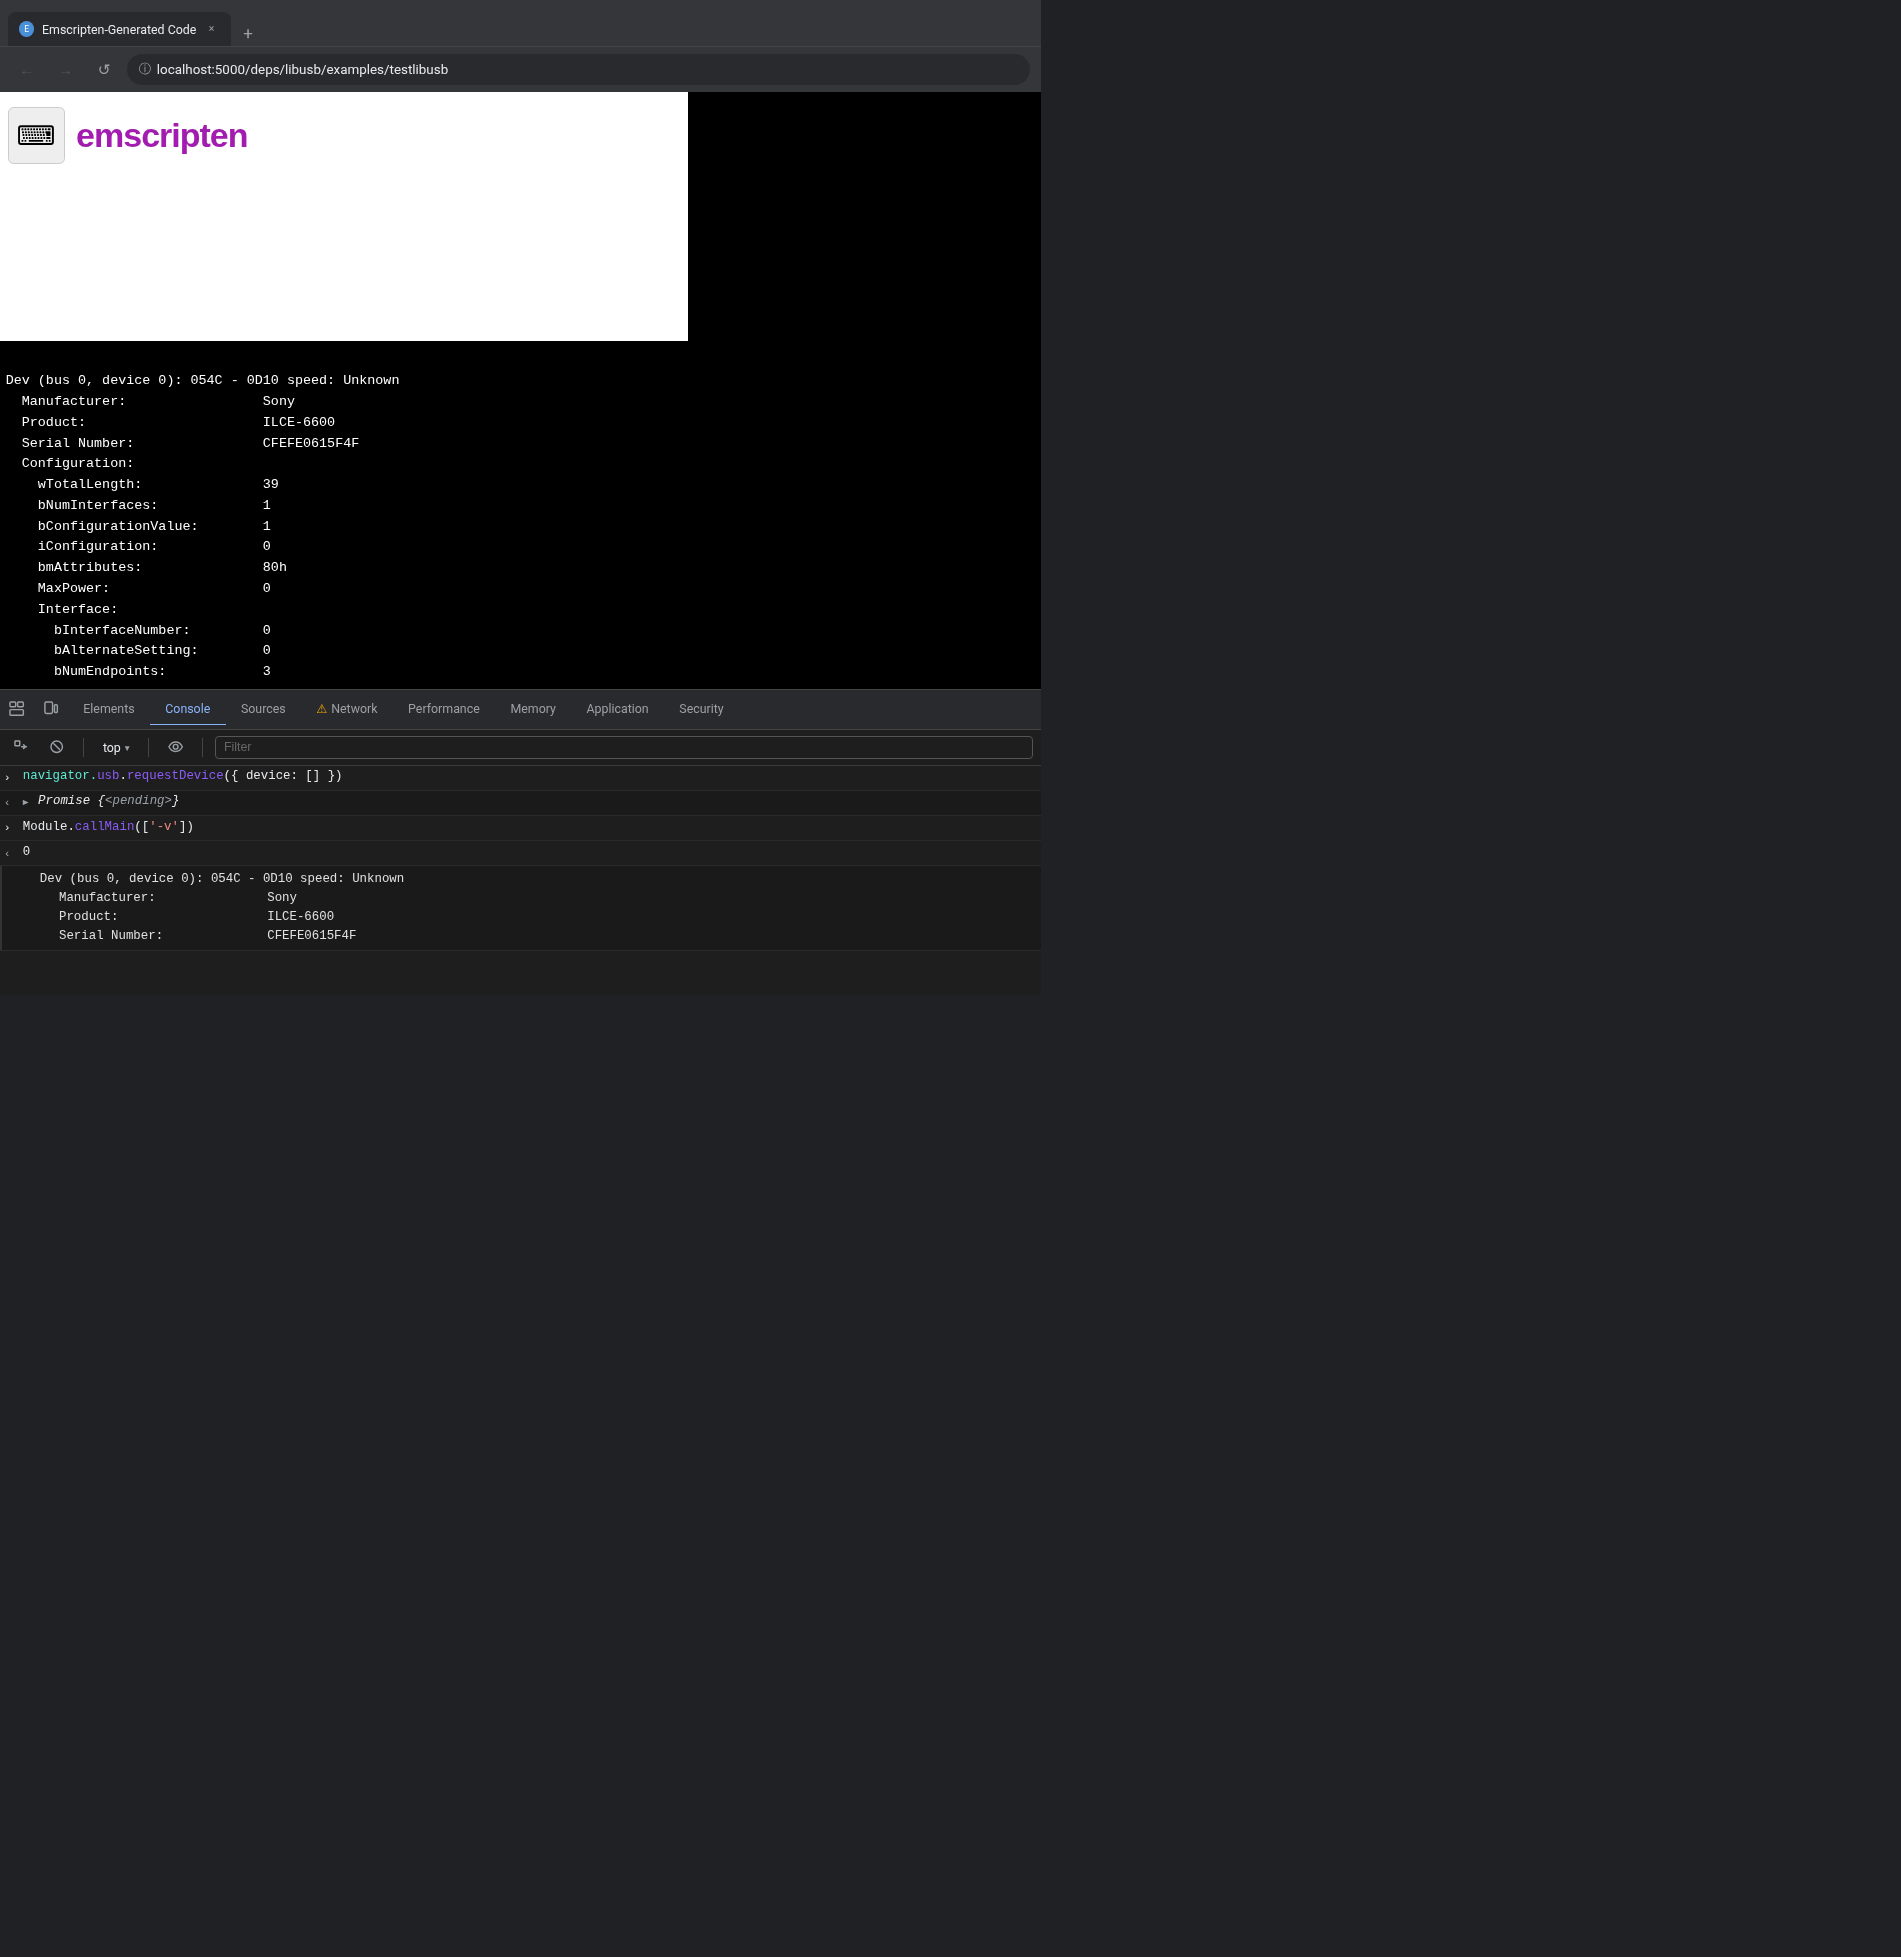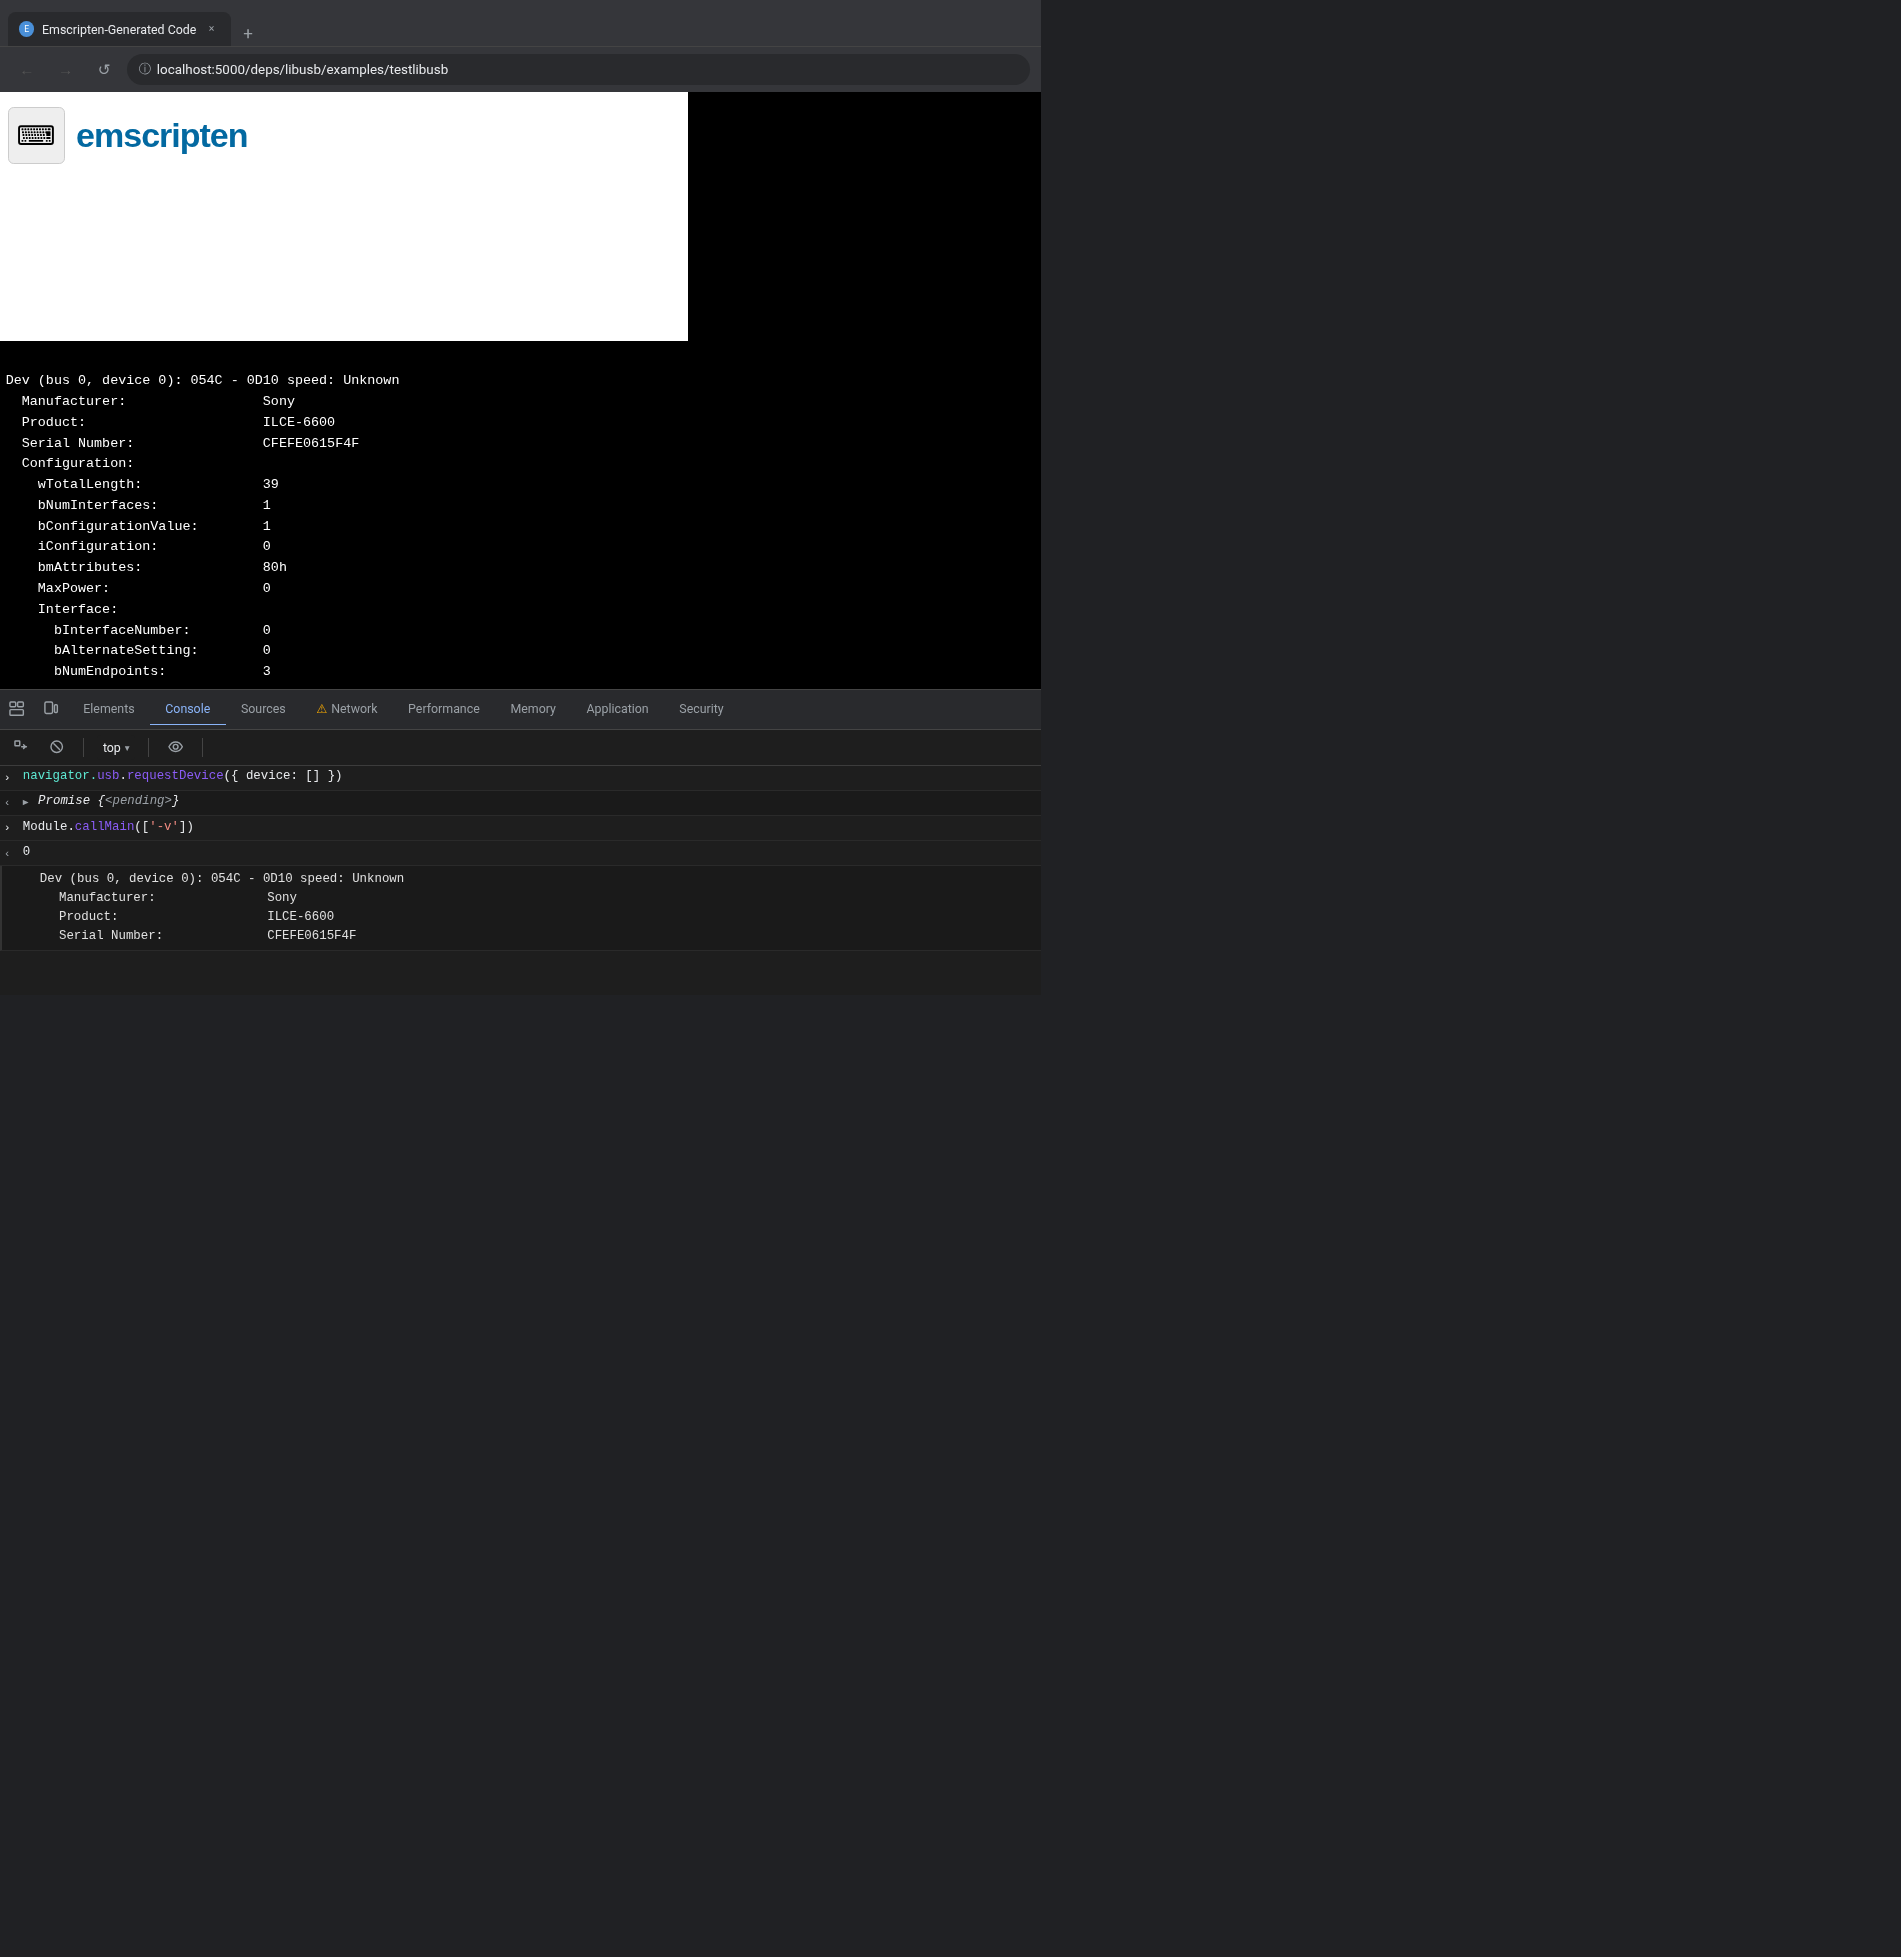--- a/index.html
+++ b/index.html
@@ -118,21 +118,21 @@
       background: #eee;
       border-radius: 5.7px;
       width: 57px; height: 57px;
       display: flex; align-items: center; justify-content: center;
       margin-right: 11.5px; flex-shrink: 0;
       border: 1.9px solid #ccc;
     }
     .emscripten-title {
       font-size: 34px;
       font-weight: 900;
-      color: #0369a1;
+      color: #a21caf;
       letter-spacing: -1px;
       font-family: Arial, sans-serif;
     }
     .page-right {
       background: #000;
       flex: 1;
       height: 100%;
     }
 
     
@@ -412,20 +412,21 @@
       <span style="font-size:9.6px;color:#9aa0a6;">▾</span>
     </div>
     <div class="console-divider"></div>
     <div class="console-btn" title="Show live expressions">
       <svg width="15.3" height="11.5" viewBox="0 0 16 12" fill="none">
         <path d="M1 6C1 6 3.5 1 8 1C12.5 1 15 6 15 6C15 6 12.5 11 8 11C3.5 11 1 6 1 6Z" stroke="#9aa0a6" stroke-width="1.5"></path>
         <circle cx="8" cy="6" r="2.5" stroke="#9aa0a6" stroke-width="1.5"></circle>
       </svg>
     </div>
     <div class="console-divider"></div>
+    <input class="filter-input" type="text" placeholder="Filter" style="">
   </div>
 
   <div class="console-content">
 
     <div class="console-row">
       <div class="row-arrow input">›</div>
       <span class="console-text">
         <span style="color:#5eead4;">navigator.</span><span class="method">usb</span><span style="color:#e8eaed;">.</span><span class="method">requestDevice</span><span style="color:#e8eaed;">({ device: [] })</span>
       </span>
     </div>

